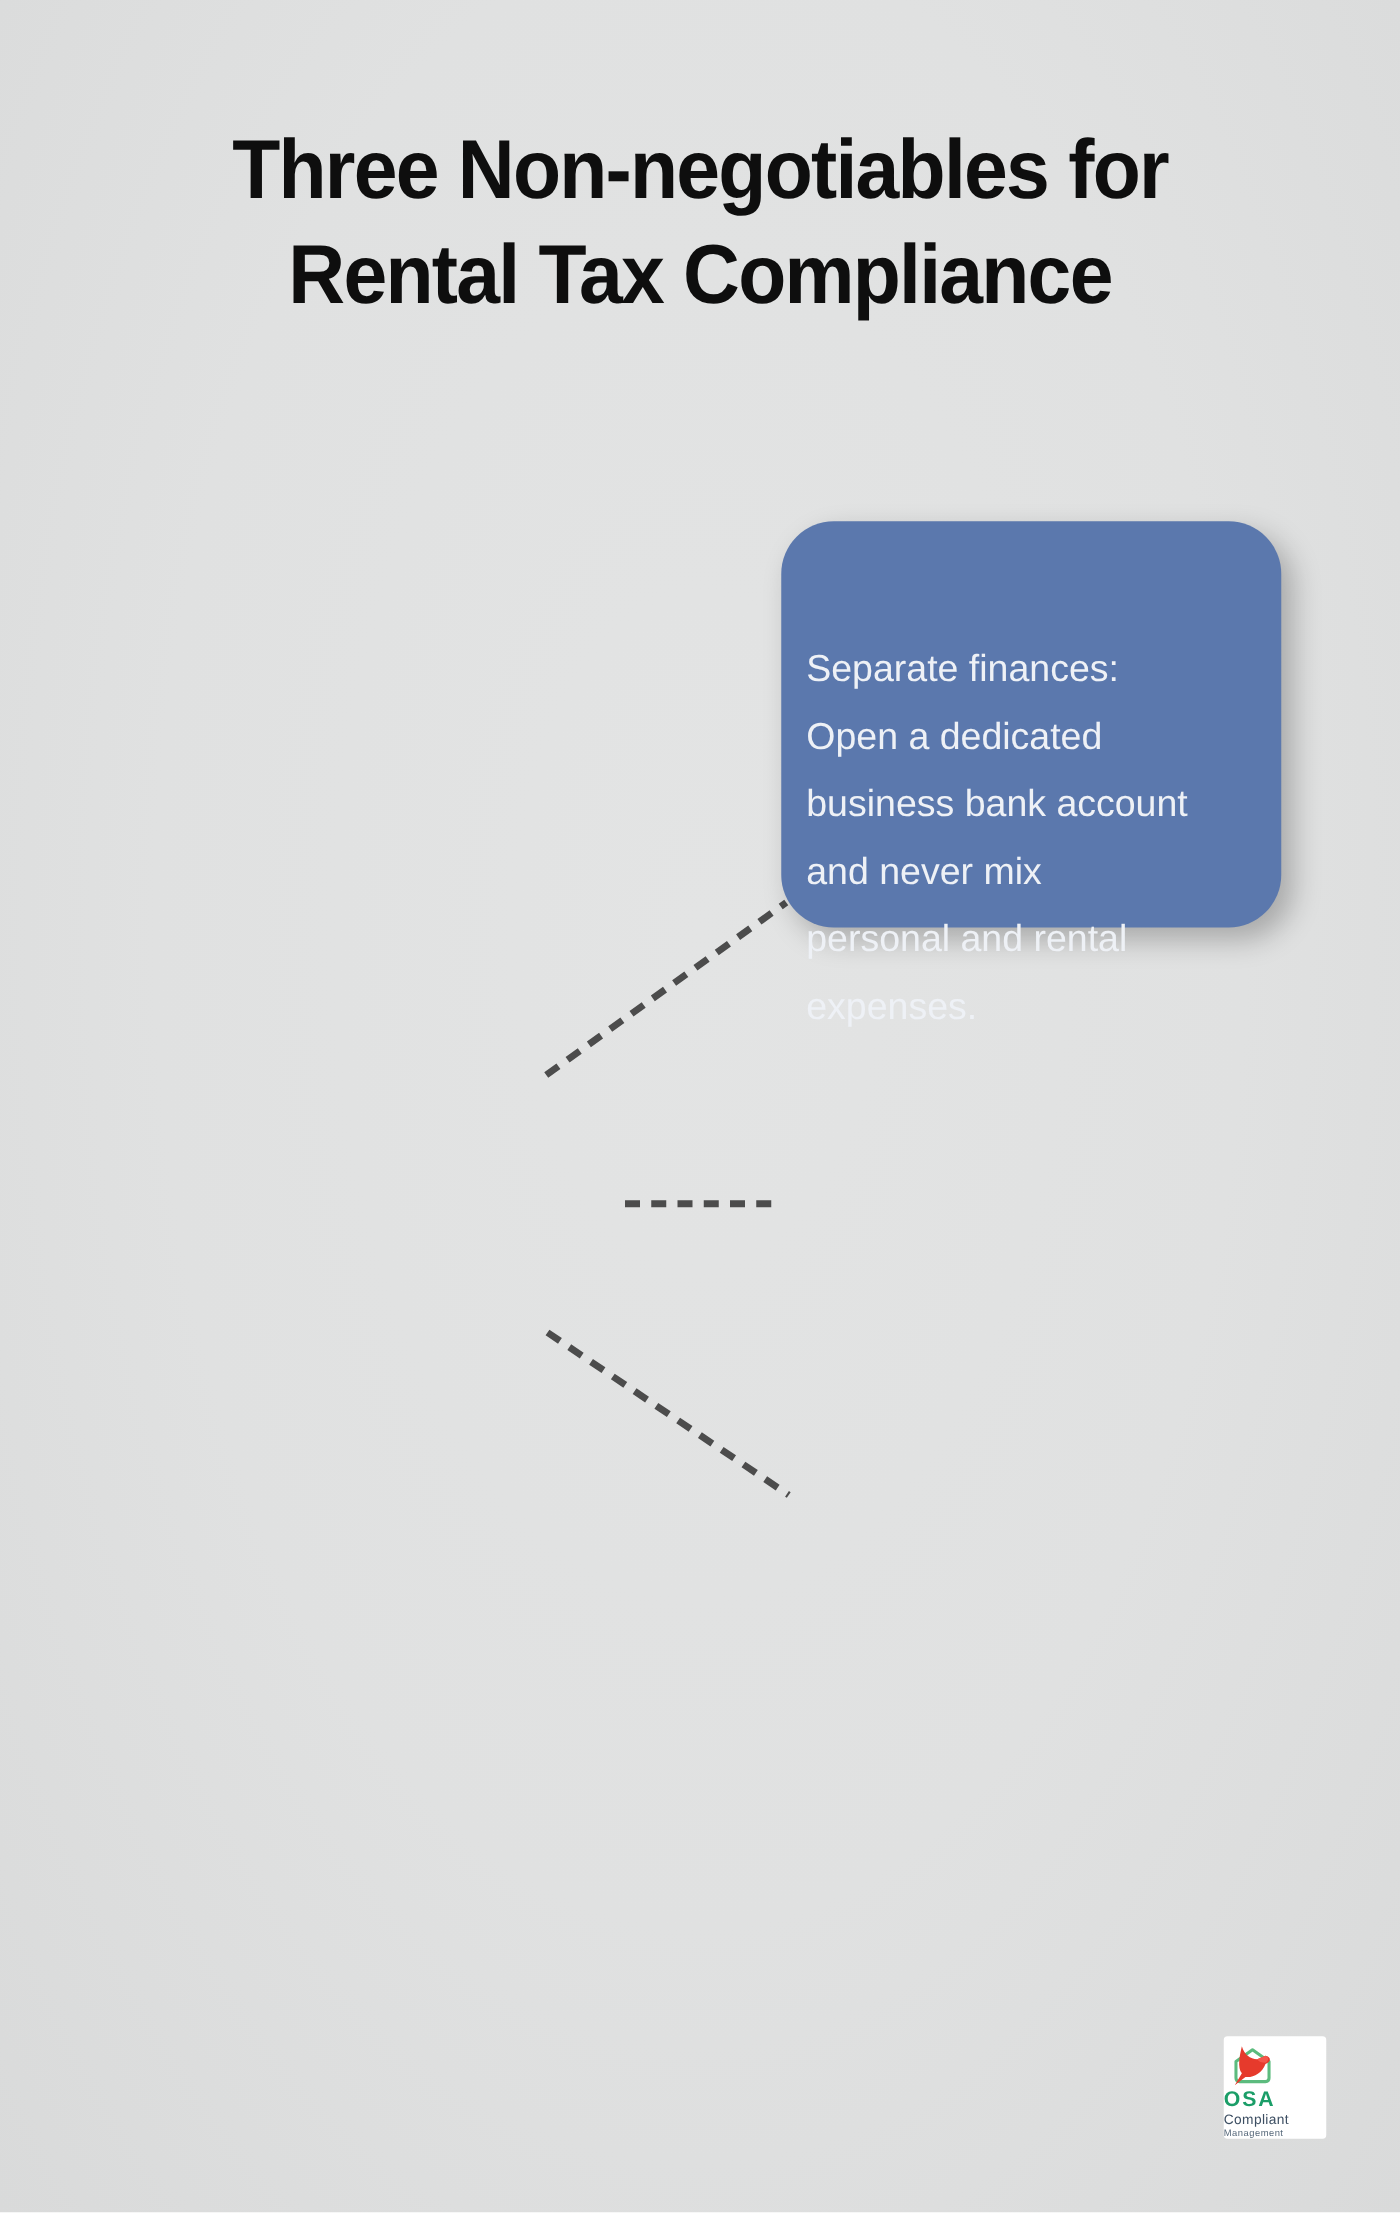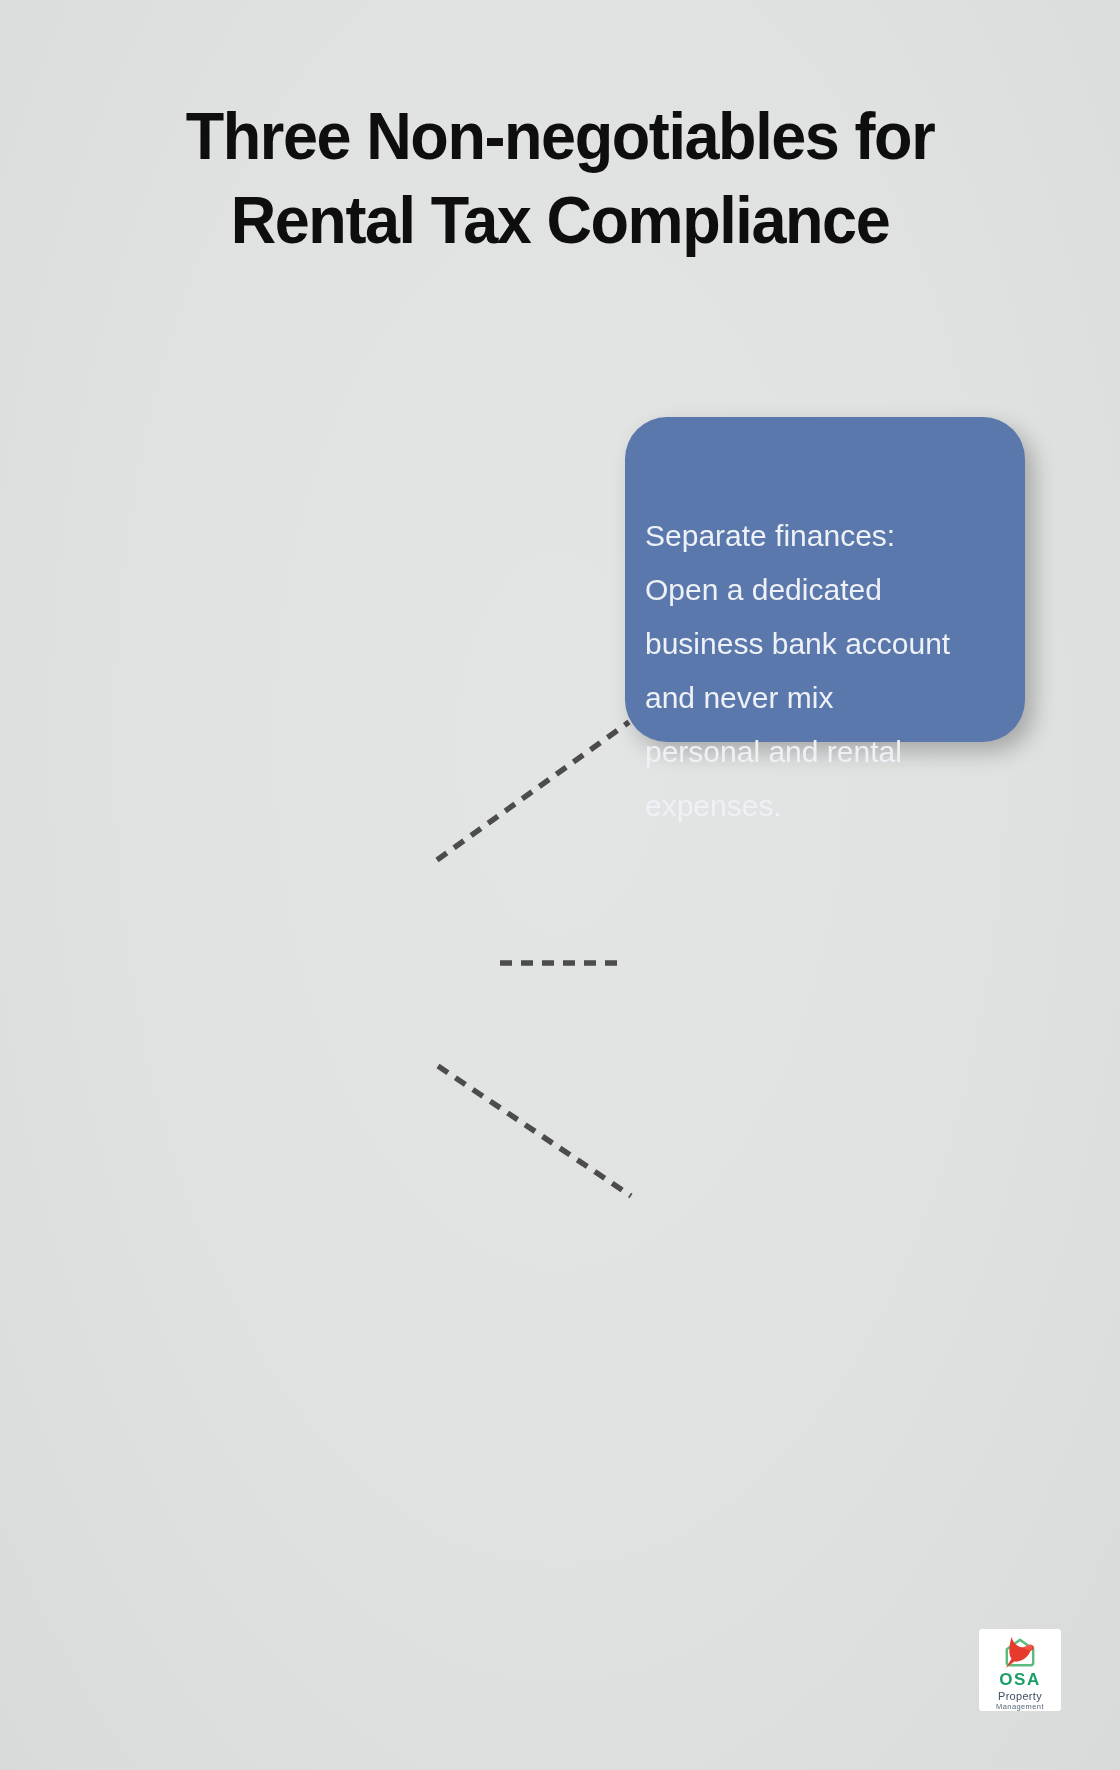--- a/index.html
+++ b/index.html
@@ -68,21 +68,21 @@
   }
   .box-1{top:417px;height:325px;}
   .box-2{top:803px;height:322px;}
   .box-3{top:1185px;height:323px;}
   .logo{
     position:absolute;
     left:979px;top:1629px;
     width:82px;height:82px;
     background:#ffffff;
     border-radius:3px;
-    display:flex;flex-direction:column;align-items:center;
+    display:flex;flex-direction:column;
     padding-top:7px;
   }
   .logo-brand{
     font-size:17px;font-weight:bold;letter-spacing:1.5px;
     color:var(--logo_green);
     line-height:18px;margin-top:1px;
   }
   .logo-line1{
     font-size:11px;color:#3d4f63;line-height:12px;margin-top:1px;letter-spacing:0.3px;
   }
@@ -116,17 +116,17 @@
 
 
 
   <div class="logo">
     <svg width="46" height="36" viewBox="0 0 46 36" xmlns="http://www.w3.org/2000/svg" aria-hidden="true">
       <path d="M9 14 L23 4 L37 14 L37 28 Q37 31 34 31 L12 31 Q9 31 9 28 Z" fill="none" stroke="#5cbb7e" stroke-width="2.6" stroke-linejoin="round"></path>
       <path d="M14 1 C16 8 21 12 27 12 L34 9 C39 10 39 14 34 16 C31 24 23 28 17 27 L8 34 L14 24 C10 19 12 9 14 1 Z" fill="#e63a2c"></path>
       <path d="M27 12 L34 9 C37 10 37 13 34 15 C31 15 28 14 27 12 Z" fill="#f4564a"></path>
     </svg>
     <div class="logo-brand">OSA</div>
-    <div class="logo-line1">Property</div>
+    <div class="logo-line1">Compliant</div>
     <div class="logo-line2">Management</div>
   </div>
 
 </div>
 
 </body></html>

